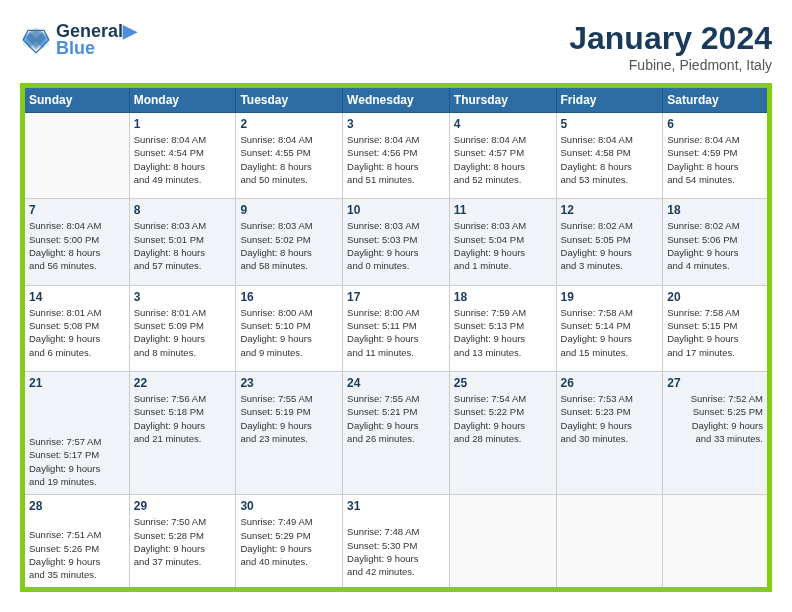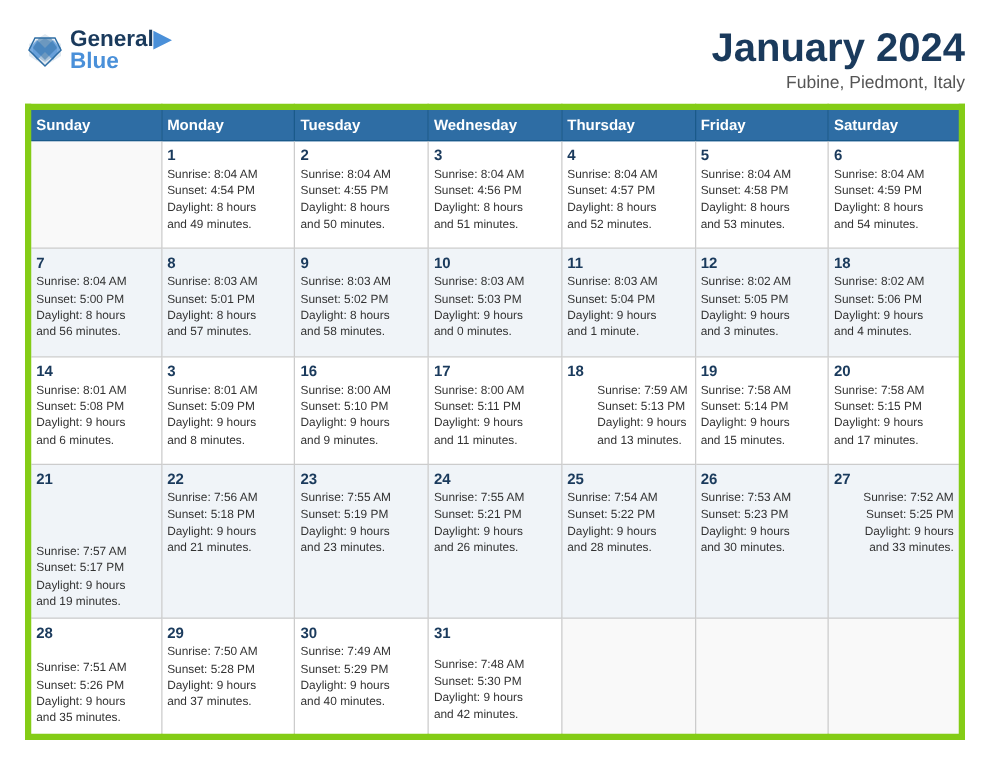--- a/index.html
+++ b/index.html
@@ -243,21 +243,21 @@
           </td>
           <td>
             <span class="day-number">17</span>
             <div class="day-info" style="white-space: pre-line;">Sunrise: 8:00 AM
 Sunset: 5:11 PM
 Daylight: 9 hours
 and 11 minutes.</div>
           </td>
           <td>
             <span class="day-number">18</span>
-            <div class="day-info" style="white-space: pre-line; margin-left: 24px;">Sunrise: 7:59 AM
+            <div class="day-info" style="white-space: pre-line;">Sunrise: 7:59 AM
 Sunset: 5:13 PM
 Daylight: 9 hours
 and 13 minutes.</div>
           </td>
           <td>
             <span class="day-number">19</span>
             <div class="day-info" style="white-space: pre-line;">Sunrise: 7:58 AM
 Sunset: 5:14 PM
 Daylight: 9 hours
 and 15 minutes.</div>

